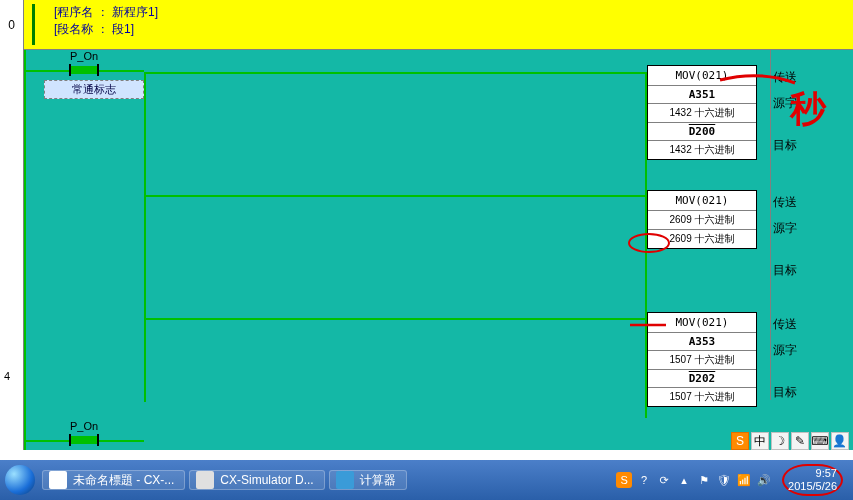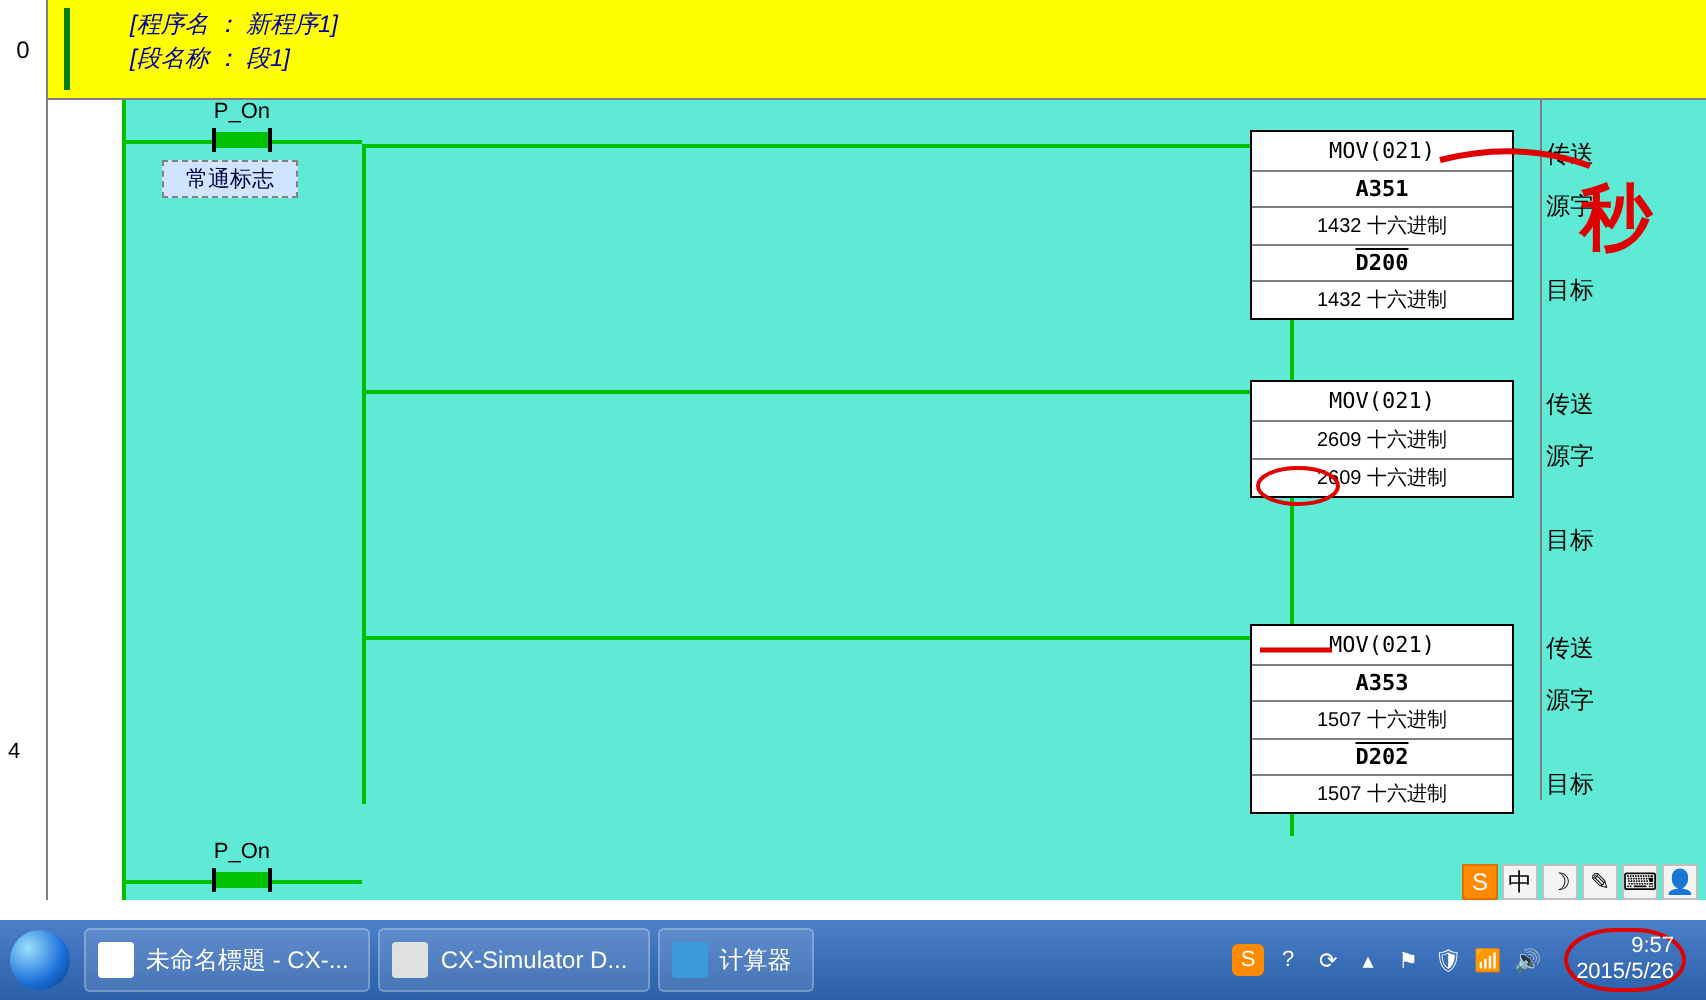--- a/index.html
+++ b/index.html
@@ -6,37 +6,37 @@
   body { font-family: "Microsoft YaHei", Arial, sans-serif; font-size: 12px; background: #fff; width: 853px; height: 500px; overflow: hidden; position: relative; }
   
   .header-area { height: 50px; display: flex; }
   .header-gutter { width: 24px; background: #fff; border-right: 1px solid #808080; display:flex; align-items:center; justify-content:center; }
   .header-yellow { flex: 1; background: #ffff00; padding: 4px 8px; border-bottom:1px solid #808080;}
   .header-yellow .line { color: #0000a0; font-size: 12px; margin-left: 6px; }
   .header-vbar { width: 3px; background: #008000; float:left; height: 100%; }
   
   .ladder-area { display: flex; height: 400px; }
   .ladder-gutter { width: 24px; border-right: 1px solid #808080; }
-  .ladder-main { flex: 1; position: relative; background: #5eead4; margin-left: 37px; }
+  .ladder-main { flex: 1; position: relative; background: #14b8a6; }
   
   
   .contact-block { position: absolute; left: 0; top: 0; width: 120px; height: 40px; }
   .contact-label { text-align:center; font-size:11px; color: #000; }
   .contact-sym { text-align:center; position:relative; height:16px; }
   .contact-sym .rail-left, .contact-sym .rail-right { position:absolute; top:8px; height:2px; background:#00c000; }
   .contact-sym .rail-left { left:0; width:45px; }
   .contact-sym .rail-right { right:0; width:45px; }
   .contact-sym .bar-l, .contact-sym .bar-r { position:absolute; top:2px; width:2px; height:12px; background:#000; }
   .contact-sym .bar-l { left:45px; }
   .contact-sym .bar-r { right:45px; }
   .contact-sym .fill { position:absolute; left:47px; right:47px; top:4px; height:8px; background:#00c000;}
-  .contact-comment { margin-top:2px; background:#d0e4ff; border:1px dashed #808080; text-align:center; font-size:11px; padding:1px 2px; color:#004; width:68px; margin-left:20px;}
-  
-  
-  .ibox-wrap { position:absolute; right:96px; width:132px; }
+  .contact-comment { margin-top:2px; background:#d0e4ff; border:1px dashed #808080; text-align:center; font-size:11px; padding:1px 2px; color:#004; width:100px; margin-left:20px;}
+  
+  
+  .ibox-wrap { position:absolute; right:96px; width:110px; }
   .ibox { border:1px solid #000; background:#fff; font-size:11px; }
   .ibox .title { text-align:center; padding:3px 0; border-bottom:1px solid #808080; font-family: monospace;}
   .ibox .cell { text-align:center; border-bottom:1px solid #808080; padding:2px 0;}
   .ibox .cell .main { font-family:monospace;font-weight:bold; }
   .ibox .cell .sub { font-size:10px; }
   .side-labels { position:absolute; right:30px; width:50px; font-size:12px; color:#000; }
   .side-labels div { position:absolute; left:0; }
   
   .vline-right { position:absolute; right:82px; top:0; bottom:50px; width:1px; background:#808080;}
   
@@ -46,39 +46,39 @@
   .hand { font-family: "KaiTi","STKaiti",cursive; font-size:36px; color:#e00000; font-weight:bold;}
   
   
   .tray { position:absolute; right:0; top:430px; height:22px; display:flex; align-items:center; gap:2px; padding:0 4px;}
   .tray-ic { width:18px; height:18px; display:inline-flex; align-items:center; justify-content:center; font-size:12px; border:1px solid #c0c0c0; background:#f4f4f4;}
   
   
   .taskbar { position:absolute; left:0; right:0; bottom:0; height:40px; background: linear-gradient(#4b7fc9,#2a5fa9); display:flex; align-items:center; color:#fff; font-size:12px;}
   .tb-start { width:40px; height:40px; display:flex; align-items:center; justify-content:center;}
   .tb-start .orb { width:30px; height:30px; border-radius:50%; background:radial-gradient(circle at 30% 30%, #9be0ff, #1a6ed8 60%, #0a3a75);}
-  .tb-btn { height:32px; margin:0 2px; padding:0 10px 0 6px; background:rgba(255,255,255,0.12); border:1px solid rgba(255,255,255,0.25); border-radius:3px; display:flex; align-items:center; gap:6px;}
+  .tb-btn { height:20px; margin:0 2px; padding:0 10px 0 6px; background:rgba(255,255,255,0.12); border:1px solid rgba(255,255,255,0.25); border-radius:3px; display:flex; align-items:center; gap:6px;}
   .tb-btn .ic { width:18px; height:18px; background:#fff; border-radius:2px; display:inline-block;}
   .tb-sys { margin-left:auto; display:flex; align-items:center; gap:4px; padding-right:4px;}
   .tb-sys .sic { width:16px; height:16px; display:inline-flex; align-items:center; justify-content:center; font-size:11px; color:#fff;}
   .clock { text-align:right; font-size:11px; line-height:13px; padding:0 6px;}
   .clock-box { border:2px solid #e00000; border-radius:50%/60%; padding:1px 4px;}
   
   .rung-num { position:absolute; left:4px; font-size:11px; color:#000;}
 </style>
 </head>
 <body>
 
 <div class="header-area">
   <div class="header-gutter">
     <span>0</span>
   </div>
   <div class="header-yellow" style="position:relative;">
     <div class="header-vbar"></div>
-    <div style="margin-left:27px;font-style:italic;">
+    <div style="margin-left:16px;">
       <div class="line">[程序名 ： 新程序1]</div>
       <div class="line">[段名称 ： 段1]</div>
     </div>
   </div>
 </div>
 
 <div class="ladder-area">
   <div class="ladder-gutter">
       <div class="rung-num" style="top:370px;">4</div>
   </div>

